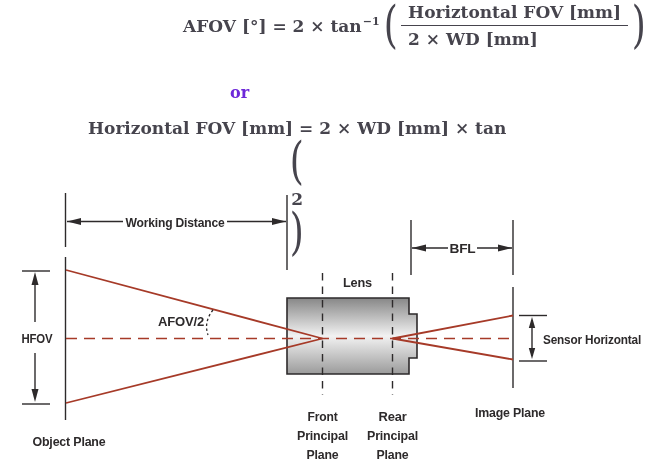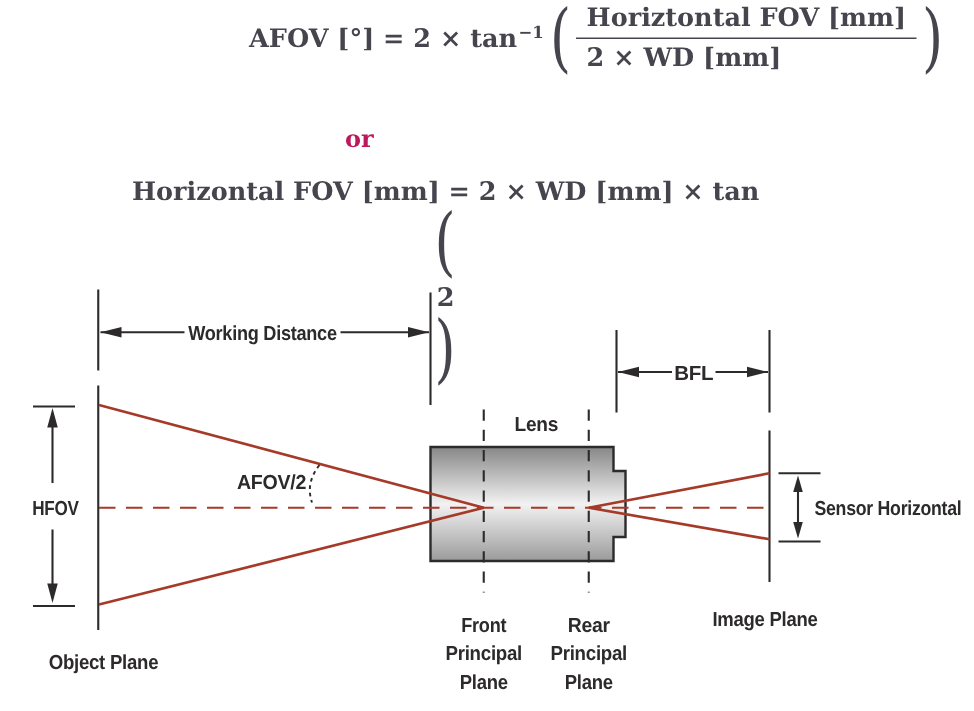--- a/index.html
+++ b/index.html
@@ -16,39 +16,39 @@
   .frac { display:inline-block; text-align:left; margin:0 1px; }
   .frac .num { padding:0 7px 3px; border-bottom:1.6px solid #46444d; }
   .frac .den { padding:3px 7px 0; }
   .paren {
     font-size:50px; font-weight:400; line-height:0.95;
     display:inline-block; transform:scaleX(0.72);
   }
   .exp { font-size:11px; margin-left:1px; margin-right:1px; }
   .or-label {
     position:absolute; left:230px; top:83px;
-    color:#be185d; font-family:"DejaVu Serif","Liberation Serif",serif;
+    color:#6d28d9; font-family:"DejaVu Serif","Liberation Serif",serif;
     font-size:16px; font-weight:bold;
   }
   
   svg.diagram { position:absolute; left:0; top:0; }
   .lbl {
     font-family:"Liberation Sans", sans-serif; font-weight:bold;
     font-size:13.5px; fill:#2d2a2b; letter-spacing:-0.2px;
   }
   .blk { stroke:#2d2a2b; stroke-width:1.4; fill:none; }
   .red { stroke:#a63a28; stroke-width:1.8; fill:none; }
   .head { fill:#2d2a2b; stroke:none; }
 </style>
 </head>
 <body>
 
 <div class="canvas">
 
-  <div class="formula" style="left:166px; top:2px;">
+  <div class="formula" style="left:183px; top:2px;">
     <span><span>AFOV [°] = 2 × tan</span><sup class="exp">−1</sup></span>
     <span class="paren">(</span>
     <span class="frac">
       <span class="num" style="display:block;">Horiztontal FOV [mm]</span>
       <span class="den" style="display:block;">2 × WD [mm]</span>
     </span>
     <span class="paren">)</span>
   </div>
 
   <div class="or-label">or</div>

